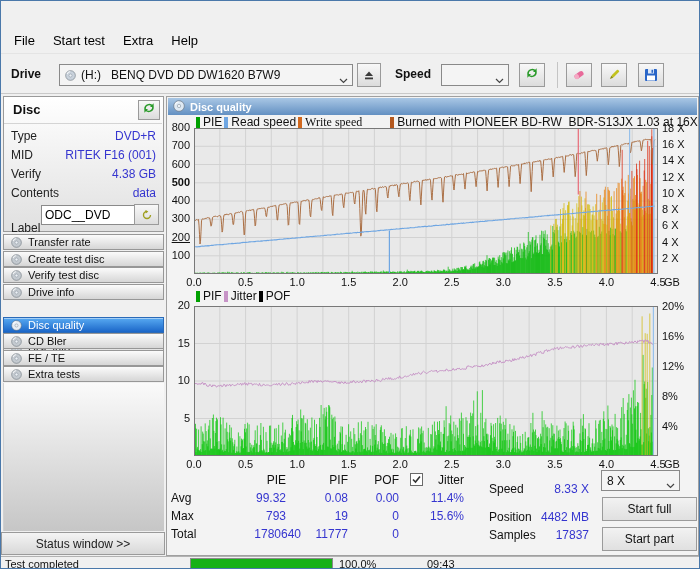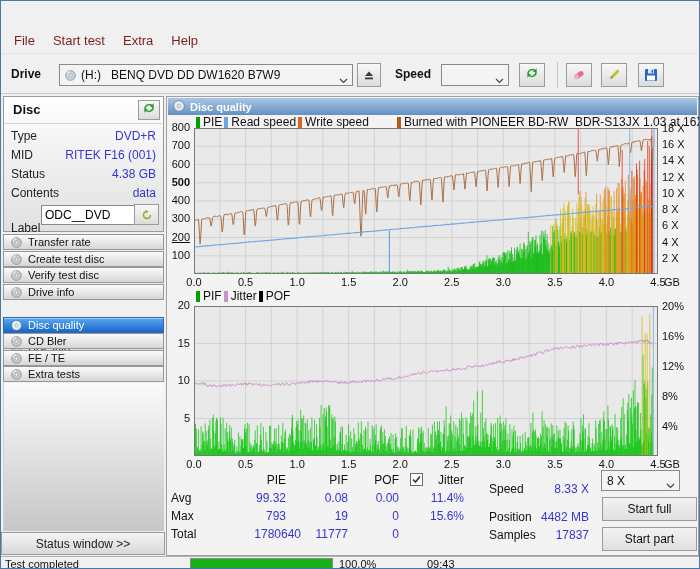--- a/index.html
+++ b/index.html
@@ -6,21 +6,21 @@
   .win{position:relative;width:700px;height:569px;background:#f0f0f0;border:1px solid #4a78aa;
        font-family:"Liberation Sans",sans-serif;box-sizing:border-box;overflow:hidden;}
   .abs{position:absolute;}
   
   .titlebar{position:absolute;left:0;top:0;width:100%;height:28px;background:#f0f0f0;}
   .apptitle{position:absolute;left:28px;top:7px;font-size:12px;color:#8f8f8f;white-space:nowrap;}
   .appicon{position:absolute;left:8px;top:6px;width:16px;height:16px;}
   .winctl{position:absolute;top:1px;width:42px;height:25px;display:flex;align-items:center;justify-content:center;}
   
   .menubar{position:absolute;left:0;top:28px;width:100%;height:24px;display:flex;align-items:center;padding-left:4px;box-sizing:border-box;}
-  .menuitem{padding:0 9px;font-size:13px;color:#7f1d1d;height:24px;line-height:24px;}
+  .menuitem{padding:0 9px;font-size:13px;color:#000000;height:24px;line-height:24px;}
   
   .toolbar{position:absolute;left:0;top:52px;width:100%;height:41px;border-top:1px solid #e4e4e4;border-bottom:1px solid #c9c9c9;background:#f0f0f0;box-sizing:border-box;}
   .tlabel{position:absolute;font-size:12px;font-weight:bold;color:#111;}
   .combo{position:absolute;height:22px;background:#f4f4f4;border:1px solid #898989;display:flex;align-items:center;font-size:12px;color:#111;padding:0 16px 0 5px;box-sizing:border-box;}
   .combo .chev{position:absolute;right:4px;top:8px;}
   .tbtn{position:absolute;width:26px;height:24px;background:linear-gradient(#f8f8f8,#dcdcdc);border:1px solid #9a9a9a;display:flex;align-items:center;justify-content:center;box-sizing:border-box;}
   .vsep{position:absolute;width:1px;background:#c4c4c4;}
   
   .discbox{position:absolute;left:2px;top:95px;width:161px;height:136px;background:linear-gradient(#ffffff,#e0e0e0);border:1px solid #9a9a9a;box-sizing:border-box;}
   .dischdr{position:absolute;left:12px;top:101px;font-size:13px;font-weight:bold;color:#111;}
@@ -138,21 +138,21 @@
           <path d="M11 5.8 A4.2 4.2 0 0 1 3.4 8.6" fill="none" stroke="#2a9a2a" stroke-width="1.5"></path>
           <path d="M2.4 11.8 L2.4 8 L6 8 Z" fill="#2a9a2a"></path>
         </svg></span>
     </div>
   <div class="abs" style="left:3px;top:122px;width:158px;height:1px;background:#d4d4d4;"></div>
 
   <span class="dfield-label" style="top:128px;">Type</span>
   <span class="dfield-value" style="top:128px;">DVD+R</span>
   <span class="dfield-label" style="top:147px;">MID</span>
   <span class="dfield-value" style="top:147px;">RITEK F16 (001)</span>
-  <span class="dfield-label" style="top:166px;">Status</span>
+  <span class="dfield-label" style="top:166px;">Verify</span>
   <span class="dfield-value" style="top:166px;">4.38 GB</span>
   <span class="dfield-label" style="top:185px;">Contents</span>
   <span class="dfield-value" style="top:185px;">data</span>
 
   <span class="dfield-label" style="top:220px;">Label</span>
   <input class="abs" style="left: 40px; top: 204px; width: 86px; height: 18px; border: 1px solid rgb(138, 138, 138); font-size: 12px; font-family: inherit; padding: 0px 3px; background: rgb(255, 255, 255);" value="ODC__DVD">
   <div class="tbtn" style="left:133px;top:203px;width:25px;height:21px;">
     <svg width="12" height="12" viewBox="0 0 12 12">
         <path d="M9.5 6 A3.5 3.5 0 1 1 6 2.5" fill="none" stroke="#a0a020" stroke-width="1.4"></path>
         <path d="M4.4 0.9 L7.4 2.6 L4.8 4.5 Z" fill="#a0a020"></path>
@@ -268,21 +268,21 @@
       <span class="legitem">
         <span class="chip" style="background: rgb(0, 160, 0);"></span>
         <span style="white-space: pre;">PIE</span>
       </span>
       <span class="legitem">
         <span class="chip" style="background: rgb(111, 166, 226);"></span>
         <span style="white-space: pre;">Read speed</span>
       </span>
       <span class="legitem">
         <span class="chip" style="background: rgb(210, 105, 30);"></span>
-        <span style="white-space: pre;">Write speed</span>
+        <span style="white-space: pre; font-family: Liberation Serif, serif;">Write speed</span>
       </span>
       <span class="legitem gap">
         <span class="chip" style="background: rgb(180, 88, 30);"></span>
         <span style="white-space: pre;">Burned with PIONEER BD-RW  BDR-S13JX 1.03 at 16X</span>
       </span>
     </div>
   <div class="legend" id="legend2" style="left:195px;top:289px;">
       <span class="legitem">
         <span class="chip" style="background: rgb(0, 160, 0);"></span>
         <span style="white-space: pre;">PIF</span>

